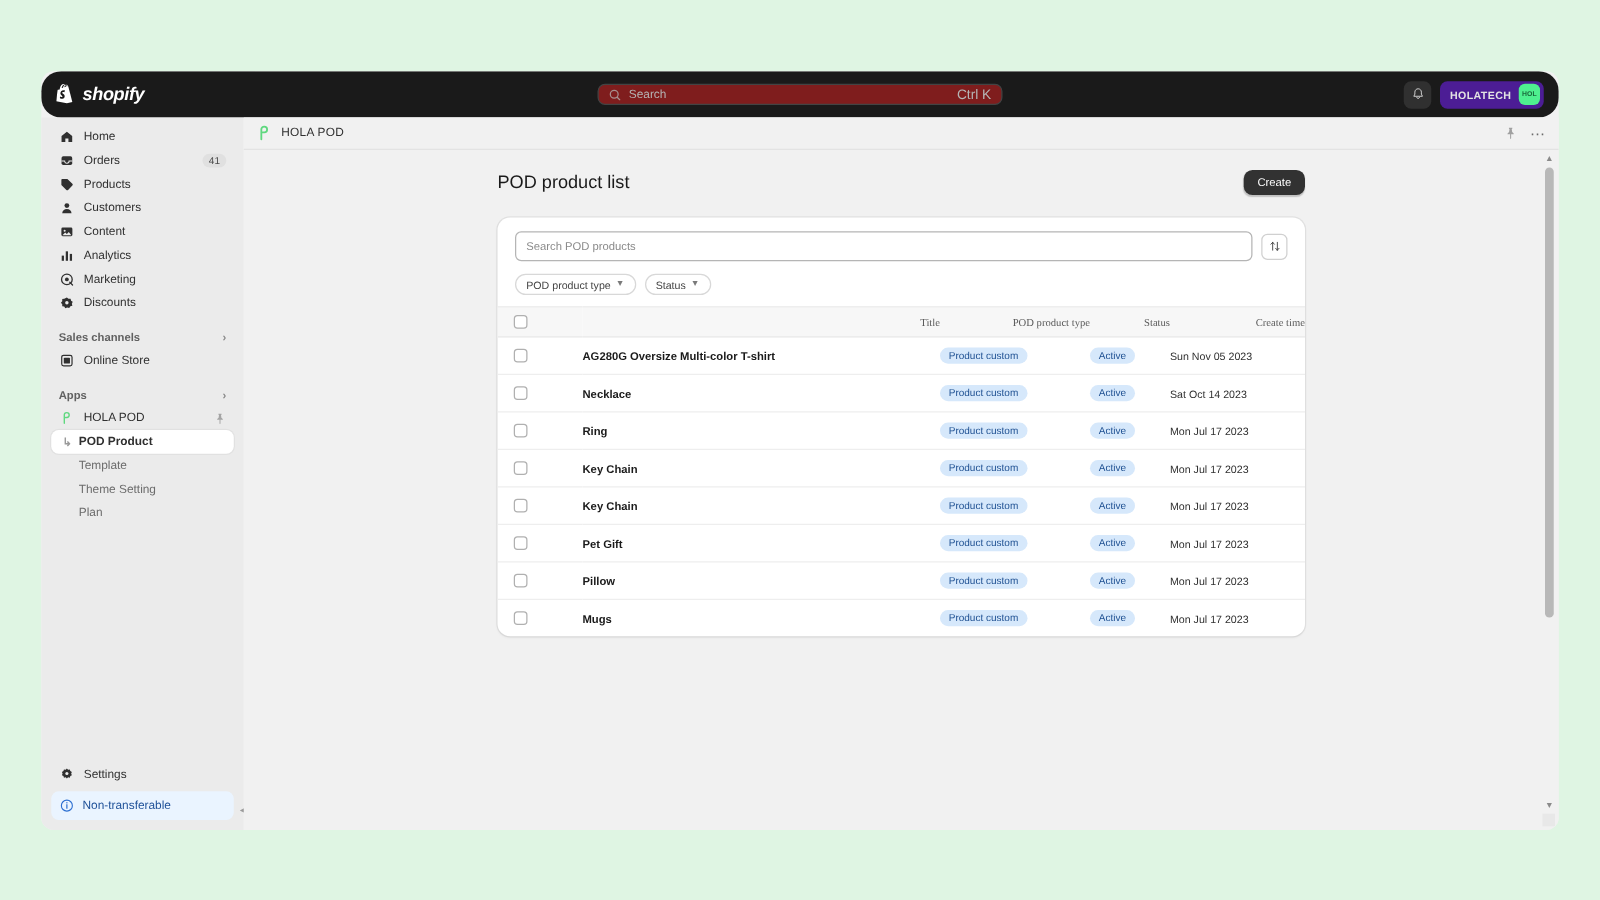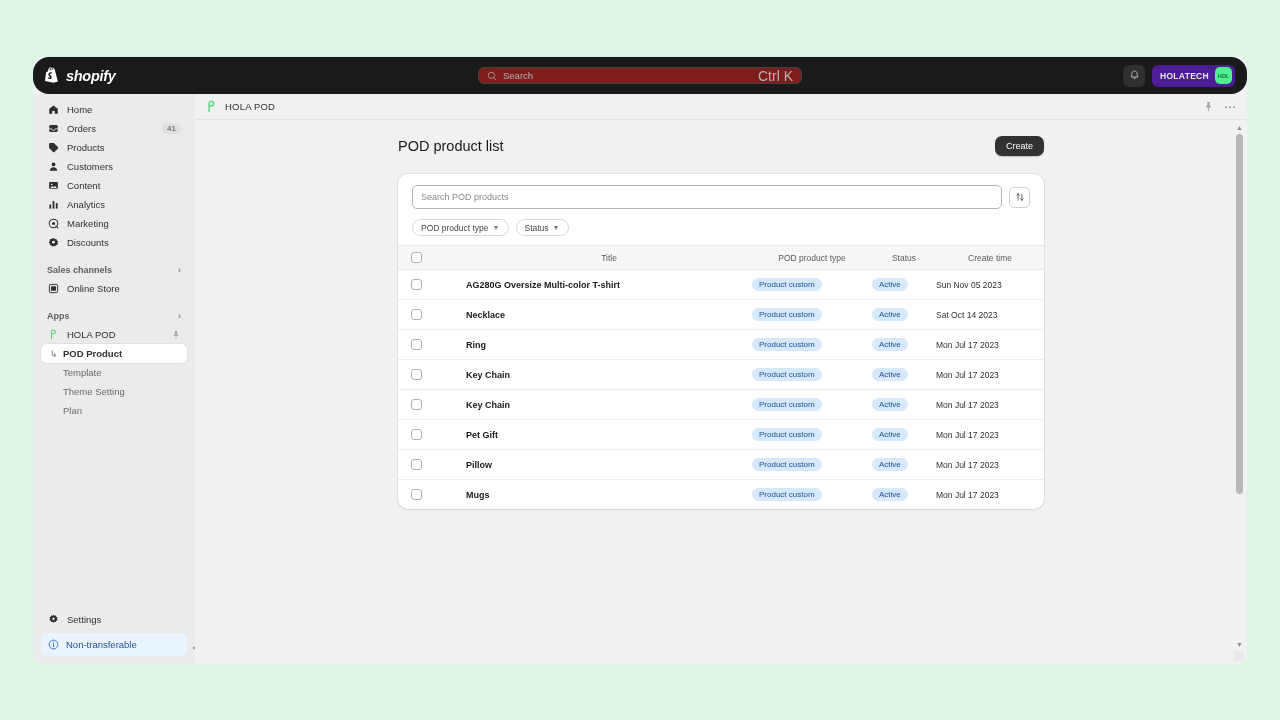--- a/index.html
+++ b/index.html
@@ -59,21 +59,21 @@
     background: #7f1d1d;
     border: 1px solid #434343;
     border-radius: 6px;
     display: flex;
     align-items: center;
     padding: 0 8px;
     gap: 6px;
   }
   .search-box .sicon { width: 10px; height: 10px; flex: 0 0 auto; opacity: .75; }
   .search-ph { font-size: 9.5px; color: #b5b5b5; flex: 1; }
-  .search-kbd { font-size: 14px; color: #b5b5b5; margin-left: 32px; }
+  .search-kbd { font-size: 11px; color: #b5b5b5; margin-left: 32px; }
   .topbar-right {
     margin-left: auto;
     display: flex;
     align-items: center;
     gap: 7px;
   }
   .bell-btn {
     width: 22px; height: 22px;
     border-radius: 6px;
     background: #303030;
@@ -285,24 +285,25 @@
     cursor: pointer;
   }
   .chip .cv { font-size: 7px; color: #7a7a7a; }
 
   table { width: 100%; border-collapse: collapse; }
   thead th {
     background: #f7f7f7;
     font-size: 8.5px;
     font-weight: normal;
     color: #5a5a5a;
-    text-align: center;
+    text-align: right;
     padding: 6px 0;
     border-bottom: 1px solid #e9e9e9;
     border-top: 1px solid #e9e9e9;
+    font-family: Liberation Serif, serif;
   }
   .c-check { width: 34px; padding-left: 13px !important; }
   .c-thumb { width: 34px; }
   .c-title { }
   .c-type  { width: 120px; }
   .c-status{ width: 64px; }
   .c-time  { width: 108px; }
 
   tbody td {
     padding: 8px 0;

